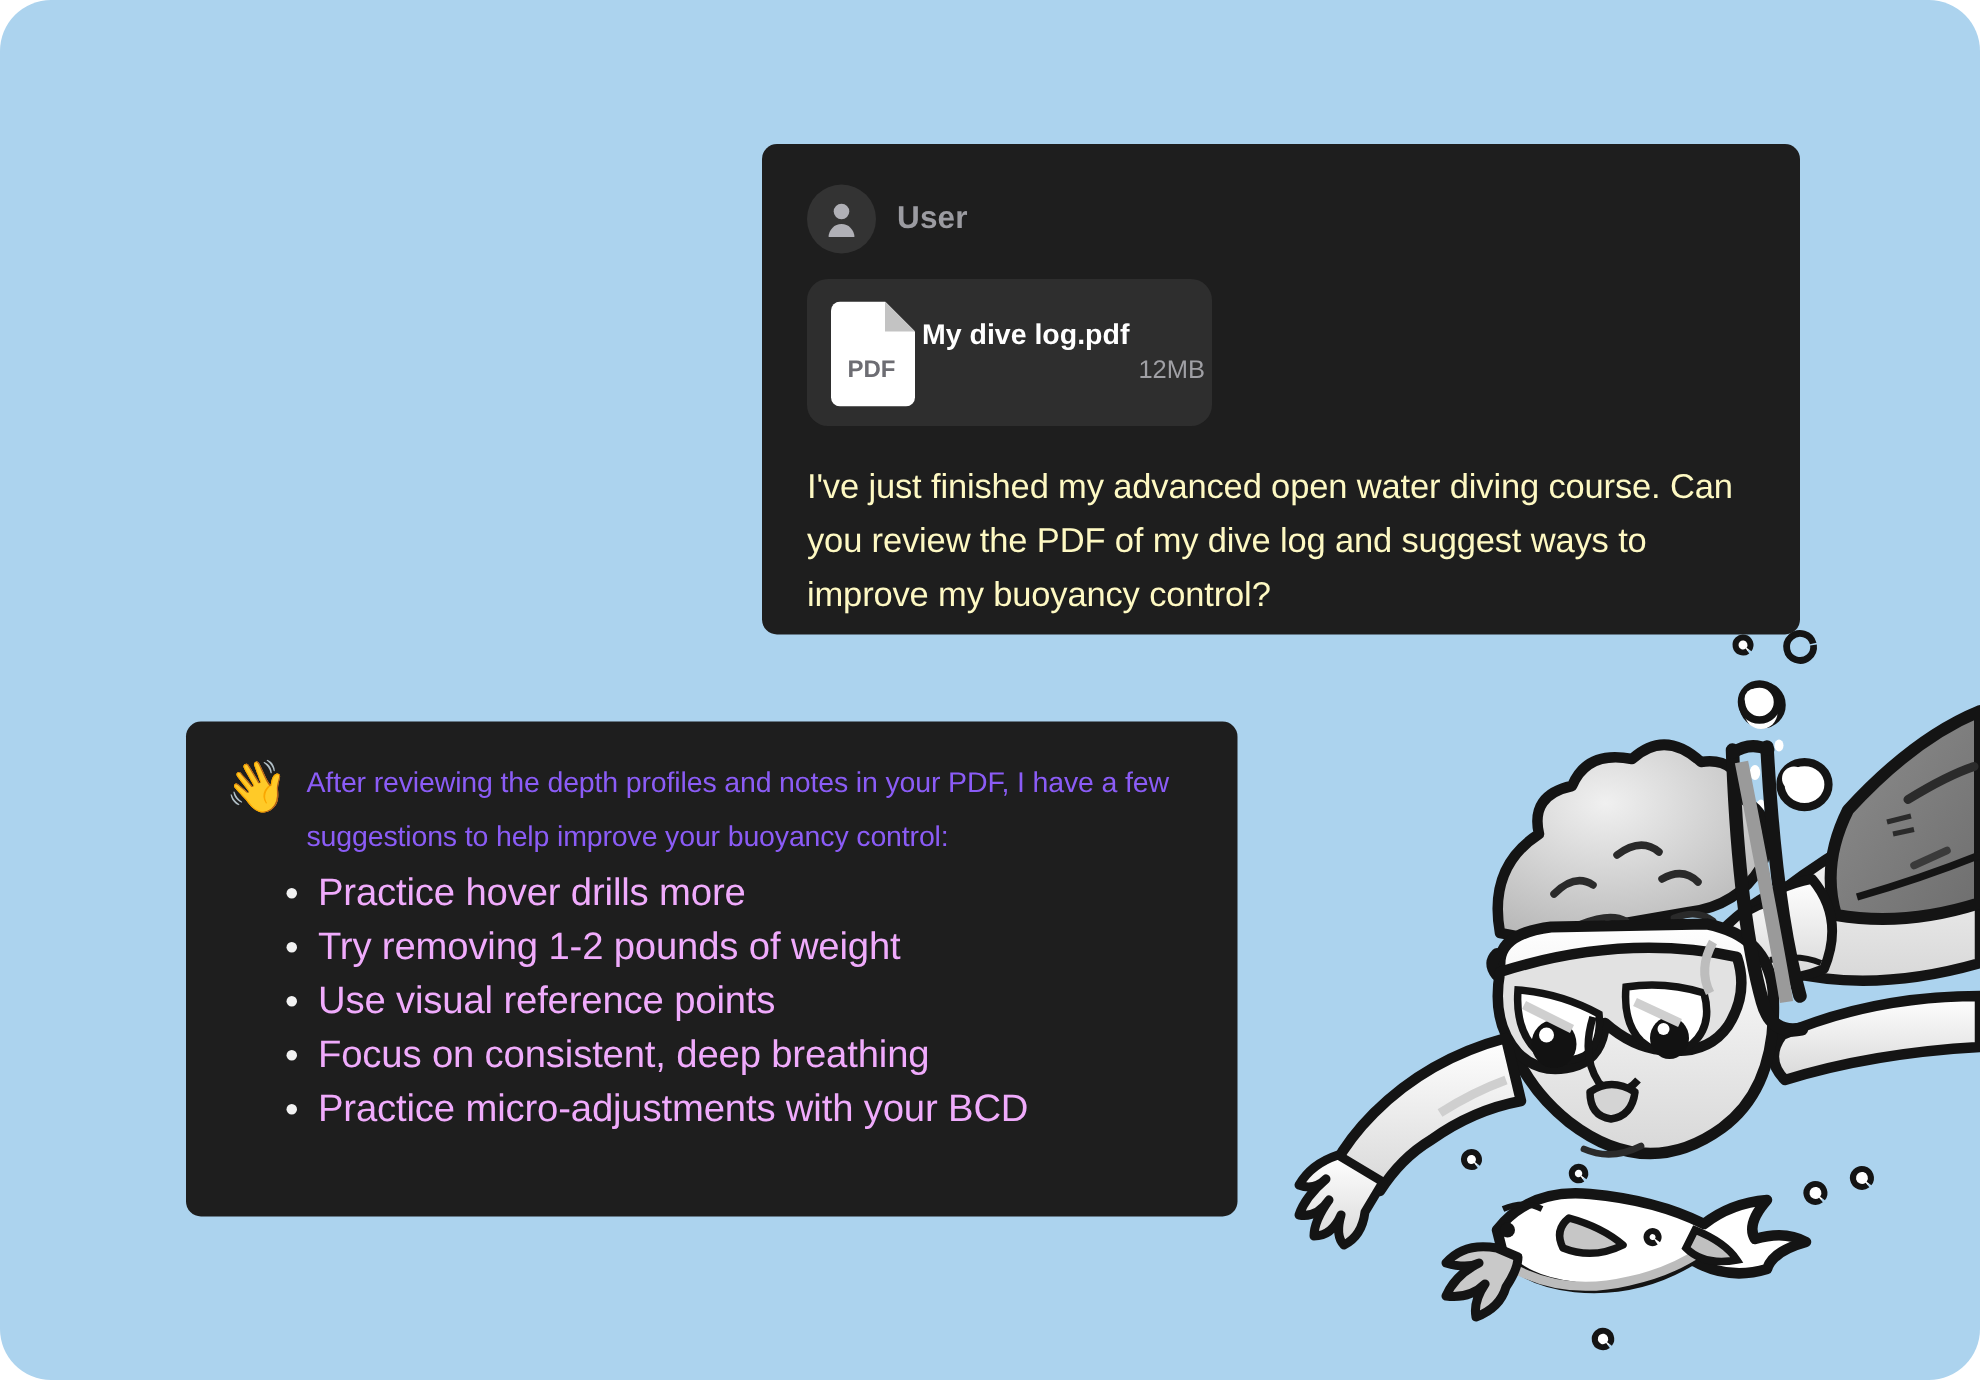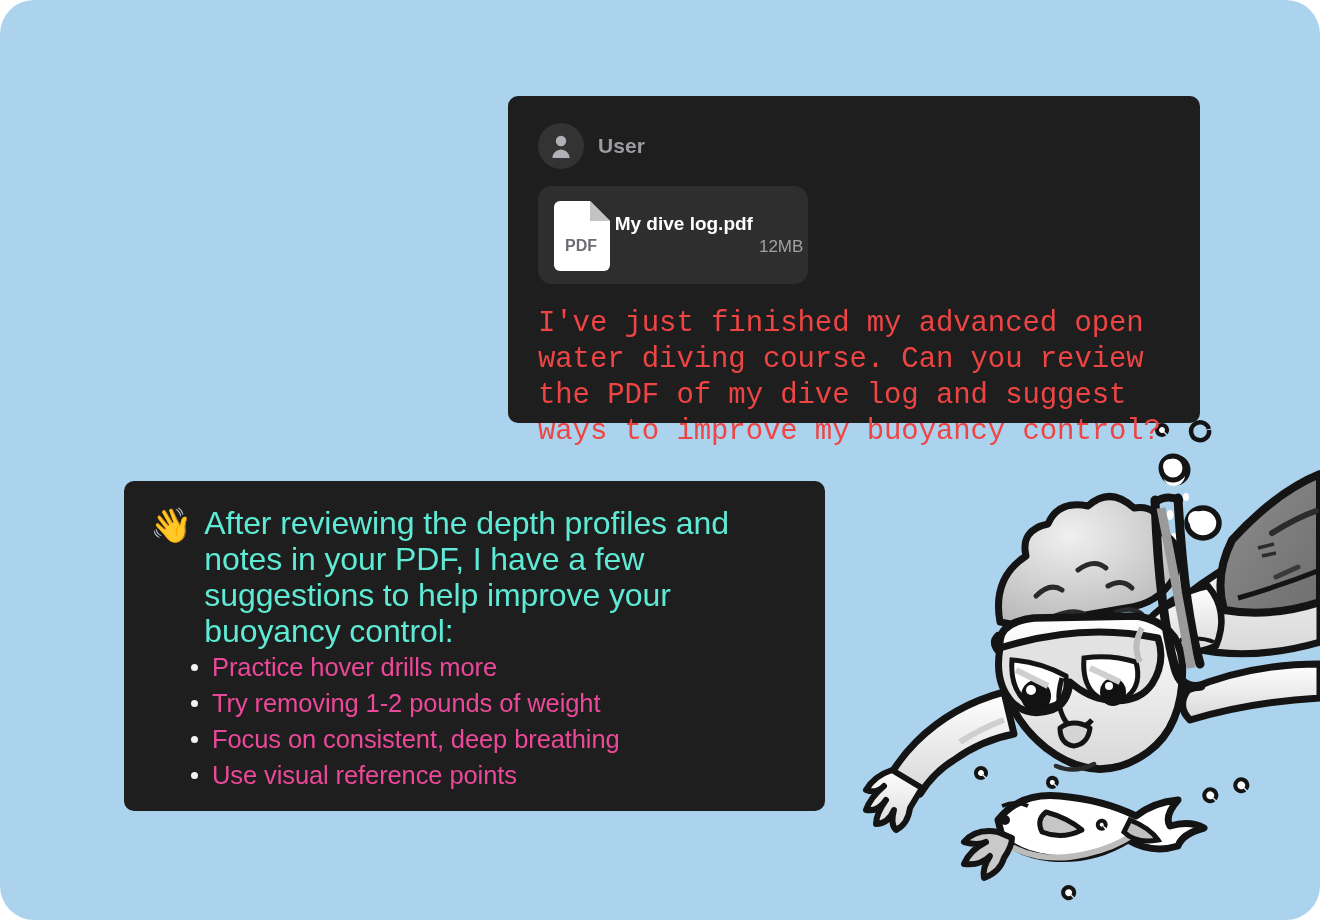--- a/index.html
+++ b/index.html
@@ -109,53 +109,52 @@
   }
   .file-size {
     color: #a0a0a5;
     font-size: 17px;
     margin-top: 24px;
   }
 
   
   .msg-text {
     margin-top: 22px;
-    color: #ef4444;
-    font-size: 29px;
+    color: #fef9c3;
+    font-size: 23px;
     line-height: 36px;
     letter-spacing: -0.1px;
-    font-family: Liberation Mono, monospace;
   }
 
   
   .assistant-intro {
     display: flex;
     align-items: flex-start;
     gap: 12px;
   }
   .wave-emoji {
     font-size: 34px;
     line-height: 36px;
     flex: 0 0 auto;
     margin-top: 2px;
   }
   .assistant-text {
-    color: #5eead4;
-    font-size: 32px;
+    color: #8b5cf6;
+    font-size: 19px;
     line-height: 36px;
     letter-spacing: -0.1px;
   }
   .suggestions {
     margin: 0;
     padding: 0 0 0 62px;
     list-style: none;
   }
   .suggestions li {
     position: relative;
-    color: #ec4899;
+    color: #f0abfc;
     font-size: 25.5px;
     line-height: 36px;
     letter-spacing: -0.1px;
   }
   .suggestions li::before {
     content: "";
     position: absolute;
     left: -21px;
     top: 15px;
     width: 7px;
@@ -317,19 +316,20 @@
     </div>
 
     <div class="bubble" id="assistant-bubble">
       <div class="assistant-intro">
         <span class="wave-emoji">👋</span>
         <span class="assistant-text">After reviewing the depth profiles and notes in your PDF, I have a few suggestions to help improve your buoyancy control:</span>
       </div>
       <ul class="suggestions">
         <li>Practice hover drills more</li>
         <li>Try removing 1-2 pounds of weight</li>
+        <li>Use visual reference points</li>
         <li>Focus on consistent, deep breathing</li>
-        <li>Use visual reference points</li>
+        <li>Practice micro-adjustments with your BCD</li>
       </ul>
     </div>
 
   </div>
 </div>
 
 </body></html>

